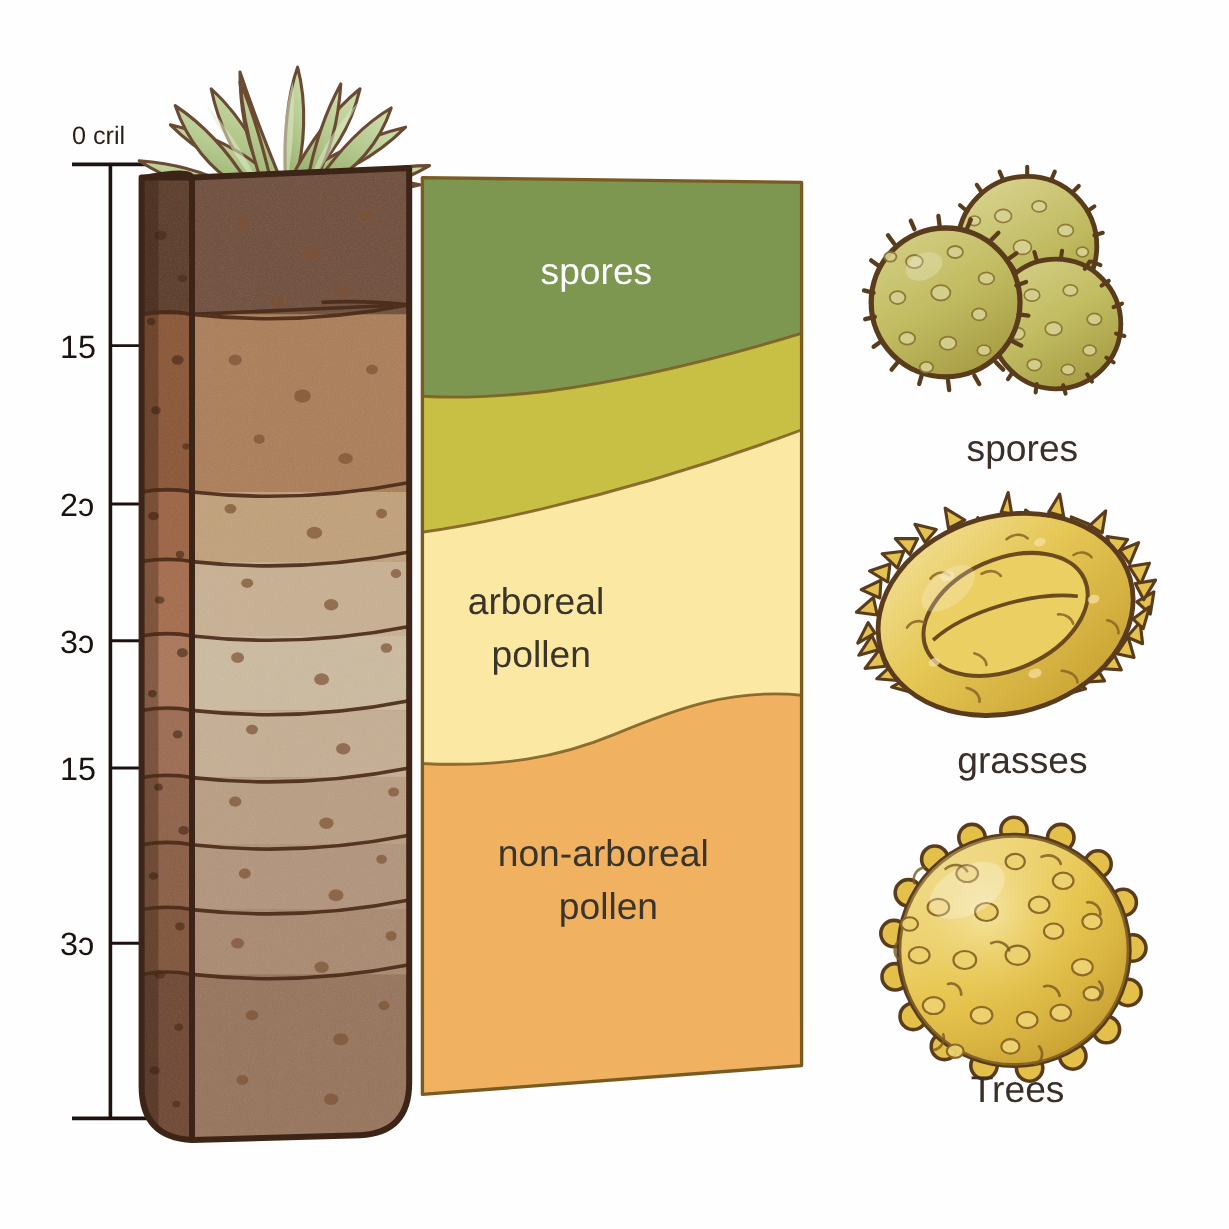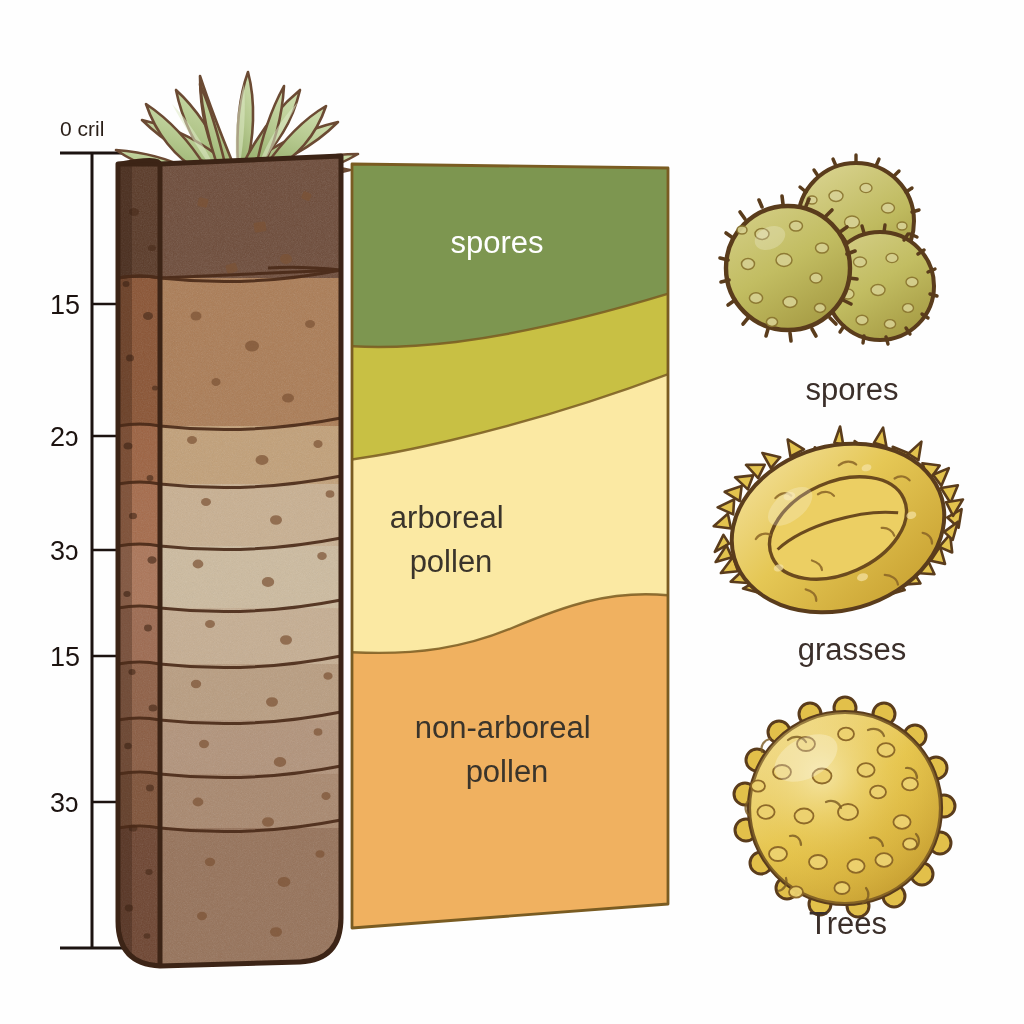--- a/index.html
+++ b/index.html
@@ -2,21 +2,21 @@
 <html><head>
 <meta charset="utf-8">
 <title>Pollen Diagram Illustration</title>
 <style>
   html,body{margin:0;padding:0;background:#ffffff;}
   body{
     width:1024px;height:1024px;position:relative;overflow:hidden;
     font-family:"Liberation Sans","DejaVu Sans",sans-serif;
     background:#fefefe;
   }
-  .stage{position:absolute;inset:0;margin-top:16px;}
+  .stage{position:absolute;inset:0;}
   svg.main{position:absolute;left:0;top:0;width:1024px;height:1024px;display:block;}
 
   .axis-label{
     font-family:"Liberation Sans","DejaVu Sans",sans-serif;
     font-size:27px;fill:#1c1310;font-weight:400;
   }
   .axis-label-top{
     font-family:"Liberation Sans","DejaVu Sans",sans-serif;
     font-size:21px;fill:#2a1f18;
   }

